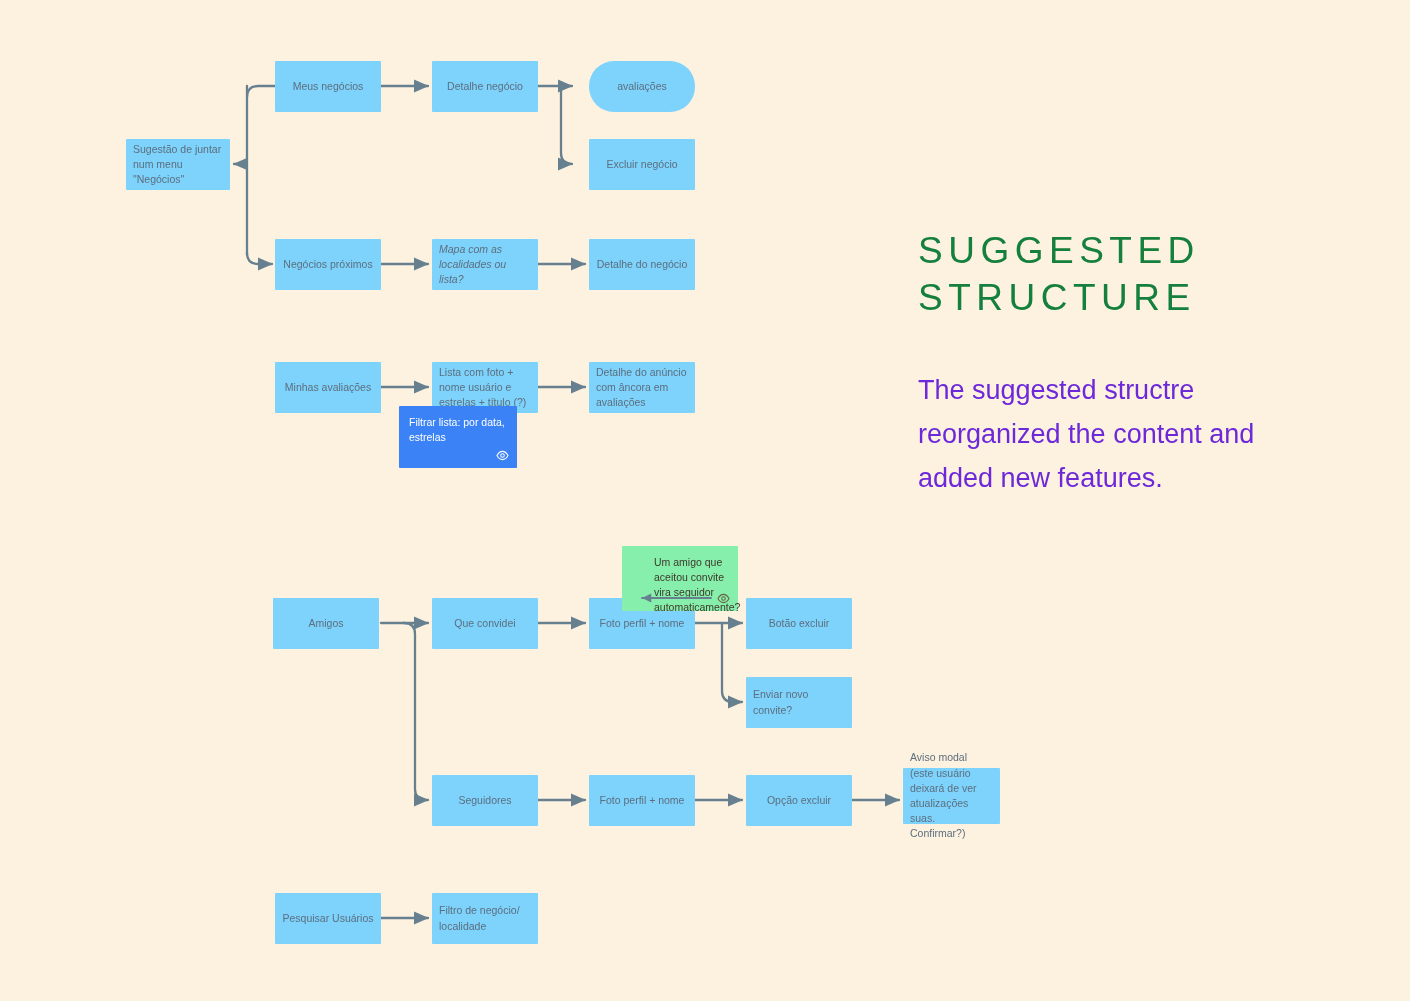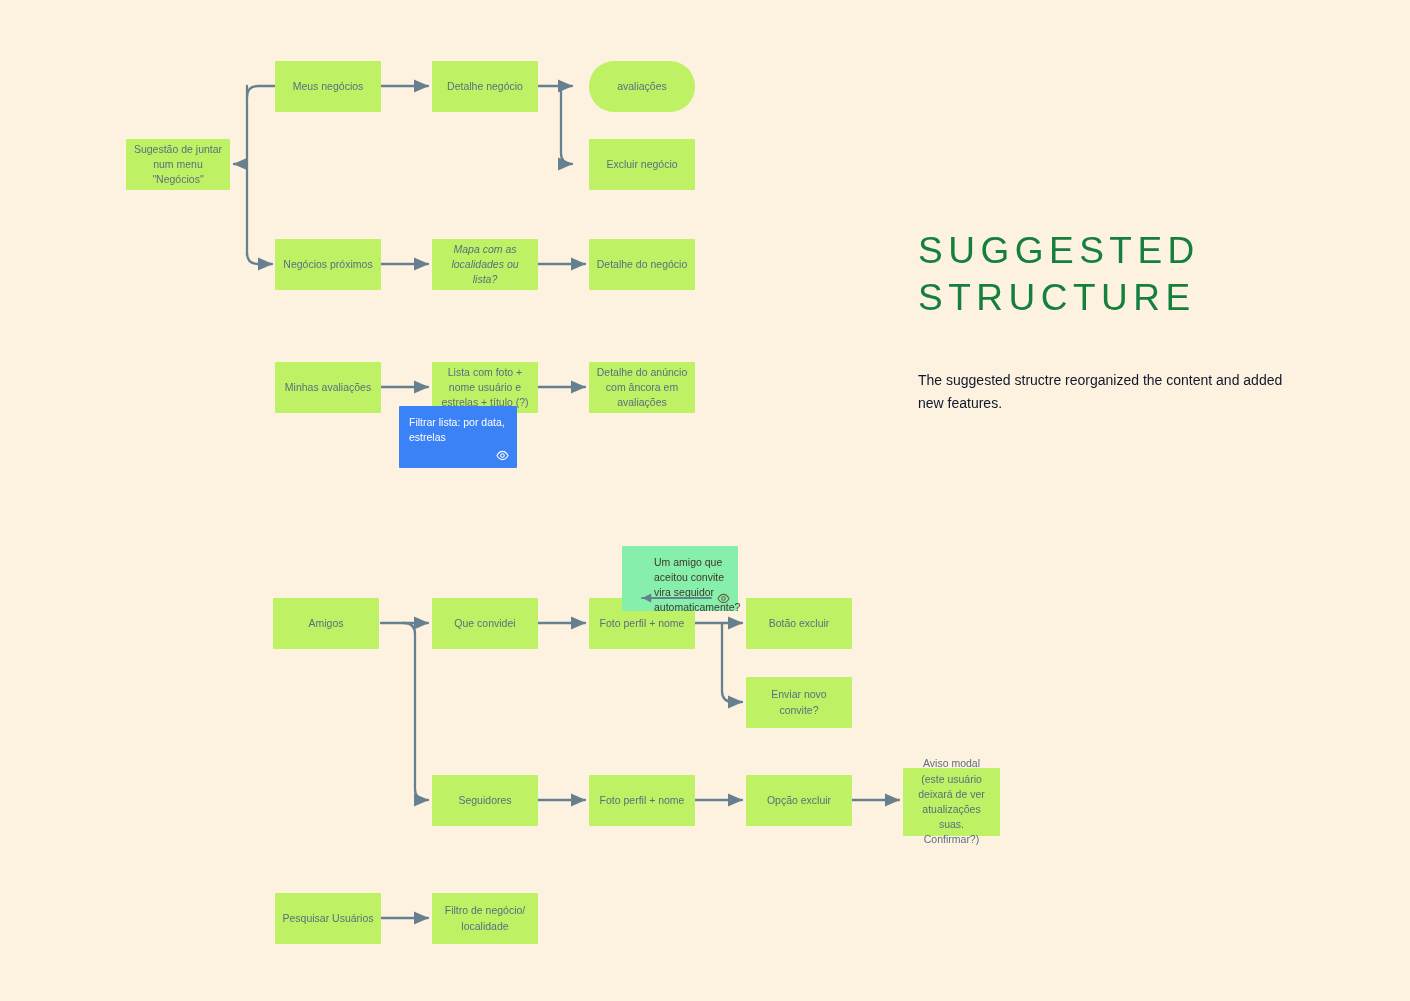--- a/index.html
+++ b/index.html
@@ -25,26 +25,26 @@
     position: absolute;
     left: 0; top: 0;
     width: 1410px; height: 1001px;
     z-index: 1;
     pointer-events: none;
   }
 
   
   .node {
     position: absolute;
-    background: #bef264;
+    background: #7dd3fc;
     z-index: 2;
     display: flex;
     align-items: center;
     justify-content: center;
-    text-align: center;
+    text-align: left;
     color: #5D6E7E;
     font-size: 10.5px;
     line-height: 1.45;
     padding: 4px 7px;
     border-radius: 1px;
   }
 
   
   .note {
     position: absolute;
@@ -98,22 +98,22 @@
   #copy-title {
     color: #15803d;
     font-size: 37px;
     letter-spacing: 5.5px;
     line-height: 1.26;
     font-weight: 400;
     white-space: pre-line;
   }
   #copy-body {
     margin-top: 48px;
-    color: #0f172a;
-    font-size: 14px;
+    color: #6d28d9;
+    font-size: 27px;
     line-height: 1.62;
     max-width: 390px;
   }
 </style>
 </head>
 <body>
 
 <div id="canvas">
 
   <svg id="connectors" viewBox="0 0 1410 1001" width="1410" height="1001">
@@ -226,21 +226,21 @@
   </div>
 
   <div class="node" style="left:589px; top:775px; width:106px; height:51px;">
     <span>Foto perfil + nome</span>
   </div>
 
   <div class="node" style="left:746px; top:775px; width:106px; height:51px;">
     <span>Opção excluir</span>
   </div>
 
-  <div class="node" style="left:903px; top:768px; width:97px; height:68px;">
+  <div class="node" style="left:903px; top:768px; width:97px; height:56px;">
     <span>Aviso modal (este usuário deixará de ver atualizações suas. Confirmar?)</span>
   </div>
 
   <div class="node" style="left:275px; top:893px; width:106px; height:51px;">
     <span>Pesquisar Usuários</span>
   </div>
 
   <div class="node" style="left:432px; top:893px; width:106px; height:51px;">
     <span>Filtro de negócio/ localidade</span>
   </div>

